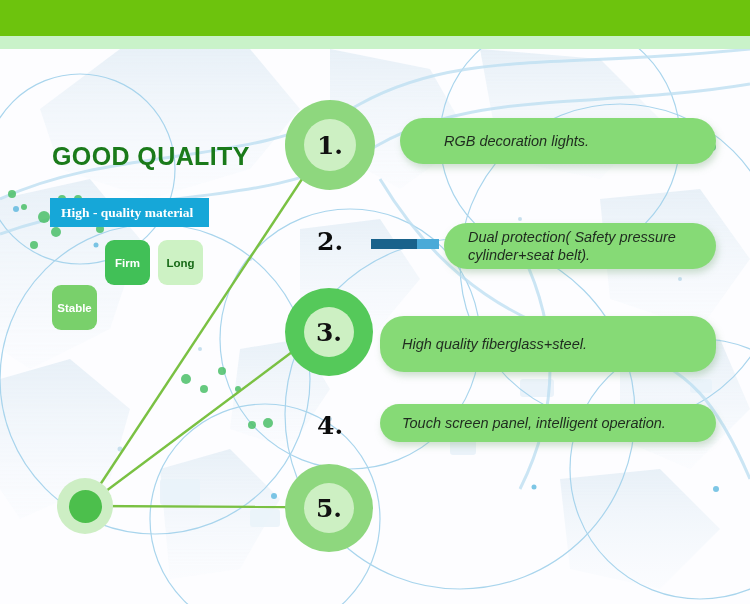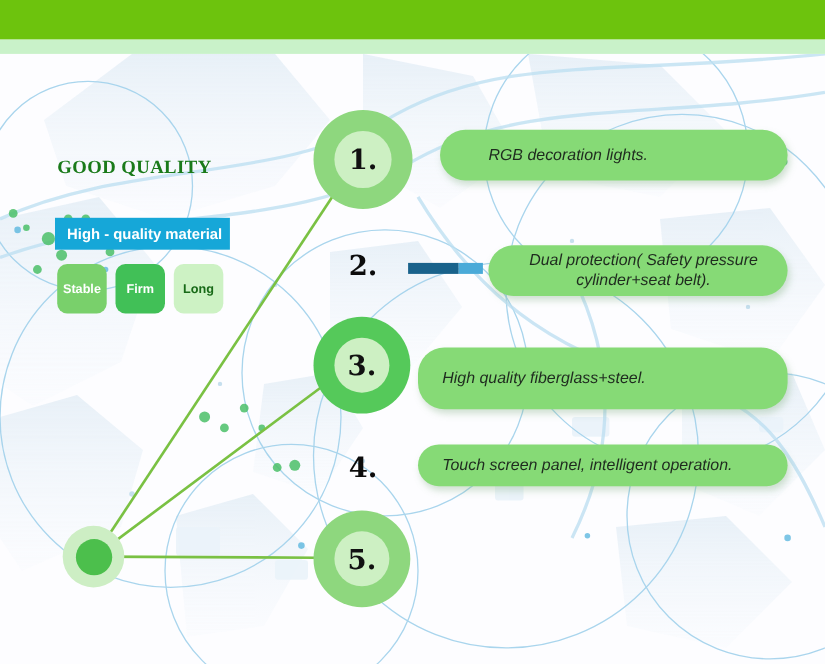--- a/index.html
+++ b/index.html
@@ -19,38 +19,39 @@
   
   .bg-art{position:absolute;left:0;top:49px;width:750px;height:555px;overflow:hidden;}
   .bg-art svg{position:absolute;left:0;top:0;}
 
   
   .connectors{position:absolute;left:0;top:0;width:750px;height:604px;}
 
   
   .title{
     position:absolute;left:52px;top:142px;
-    font-family:Liberation Serif, serif;
-    font-weight:bold;font-size:17px;letter-spacing:.4px;
+    font-family:Liberation Sans, sans-serif;
+    font-weight:bold;font-size:25px;letter-spacing:.4px;
     color:#1a7a1a;white-space:nowrap;
   }
   .material-bar{
     position:absolute;left:50px;top:198px;width:159px;height:29px;
     background:#16a7d8;color:#ffffff;
     font-size:13.5px;font-weight:600;
     display:flex;align-items:center;padding-left:11px;
     box-sizing:border-box;
+    font-family:Liberation Serif, serif;
   }
   .tags{position:absolute;left:52px;top:240px;display:flex;gap:8px;}
   .tag{
     width:45px;height:45px;border-radius:9px;
     display:flex;align-items:center;justify-content:center;
     font-size:11.5px;font-weight:600;box-sizing:border-box;
   }
-  .tag.t0{background:#79d06b;color:#ffffff;}
+  .tag.t0{background:#79d06b;color:#ffffff;margin-top:45px;}
   .tag.t1{background:#41c057;color:#ffffff;}
   .tag.t2{background:#cdf2c4;color:#186a18;}
 
   
   .hub-outer{
     position:absolute;left:57px;top:478px;width:56px;height:56px;border-radius:50%;
     background:#cdeec4;
   }
   .hub-inner{
     position:absolute;left:69px;top:490px;width:33px;height:33px;border-radius:50%;
@@ -227,21 +228,21 @@
   <div class="circle c-lite" style="left:285px;top:100px;width:90px;height:90px;">
     <div class="ring ring-lite" style="width:52px;height:52px;font-size:25px;">1.</div>
   </div>
   <div class="pill" style="left:400px;top:118px;width:316px;height:46px;padding-left:44px;padding-right:16px;">
     <span class="pill-text">RGB decoration lights.</span>
   </div>
 
   <div class="loose-num" style="left:317px;top:227px;">2.</div>
   <div class="bluebar-dark"></div>
   <div class="bluebar-lite"></div>
-  <div class="pill" style="left:444px;top:223px;width:272px;height:46px;padding-left:24px;padding-right:14px;text-align:center;">
+  <div class="pill" style="left:444px;top:223px;width:272px;height:46px;padding-left:24px;padding-right:14px;">
     <span class="pill-text">Dual protection( Safety pressure cylinder+seat belt).</span>
   </div>
 
   <div class="circle c-dark" style="left:285px;top:288px;width:88px;height:88px;">
     <div class="ring ring-lite" style="width:50px;height:50px;font-size:25px;">3.</div>
   </div>
   <div class="pill" style="left:380px;top:316px;width:336px;height:56px;padding-left:22px;padding-right:16px;">
     <span class="pill-text">High quality fiberglass+steel.</span>
   </div>
 

